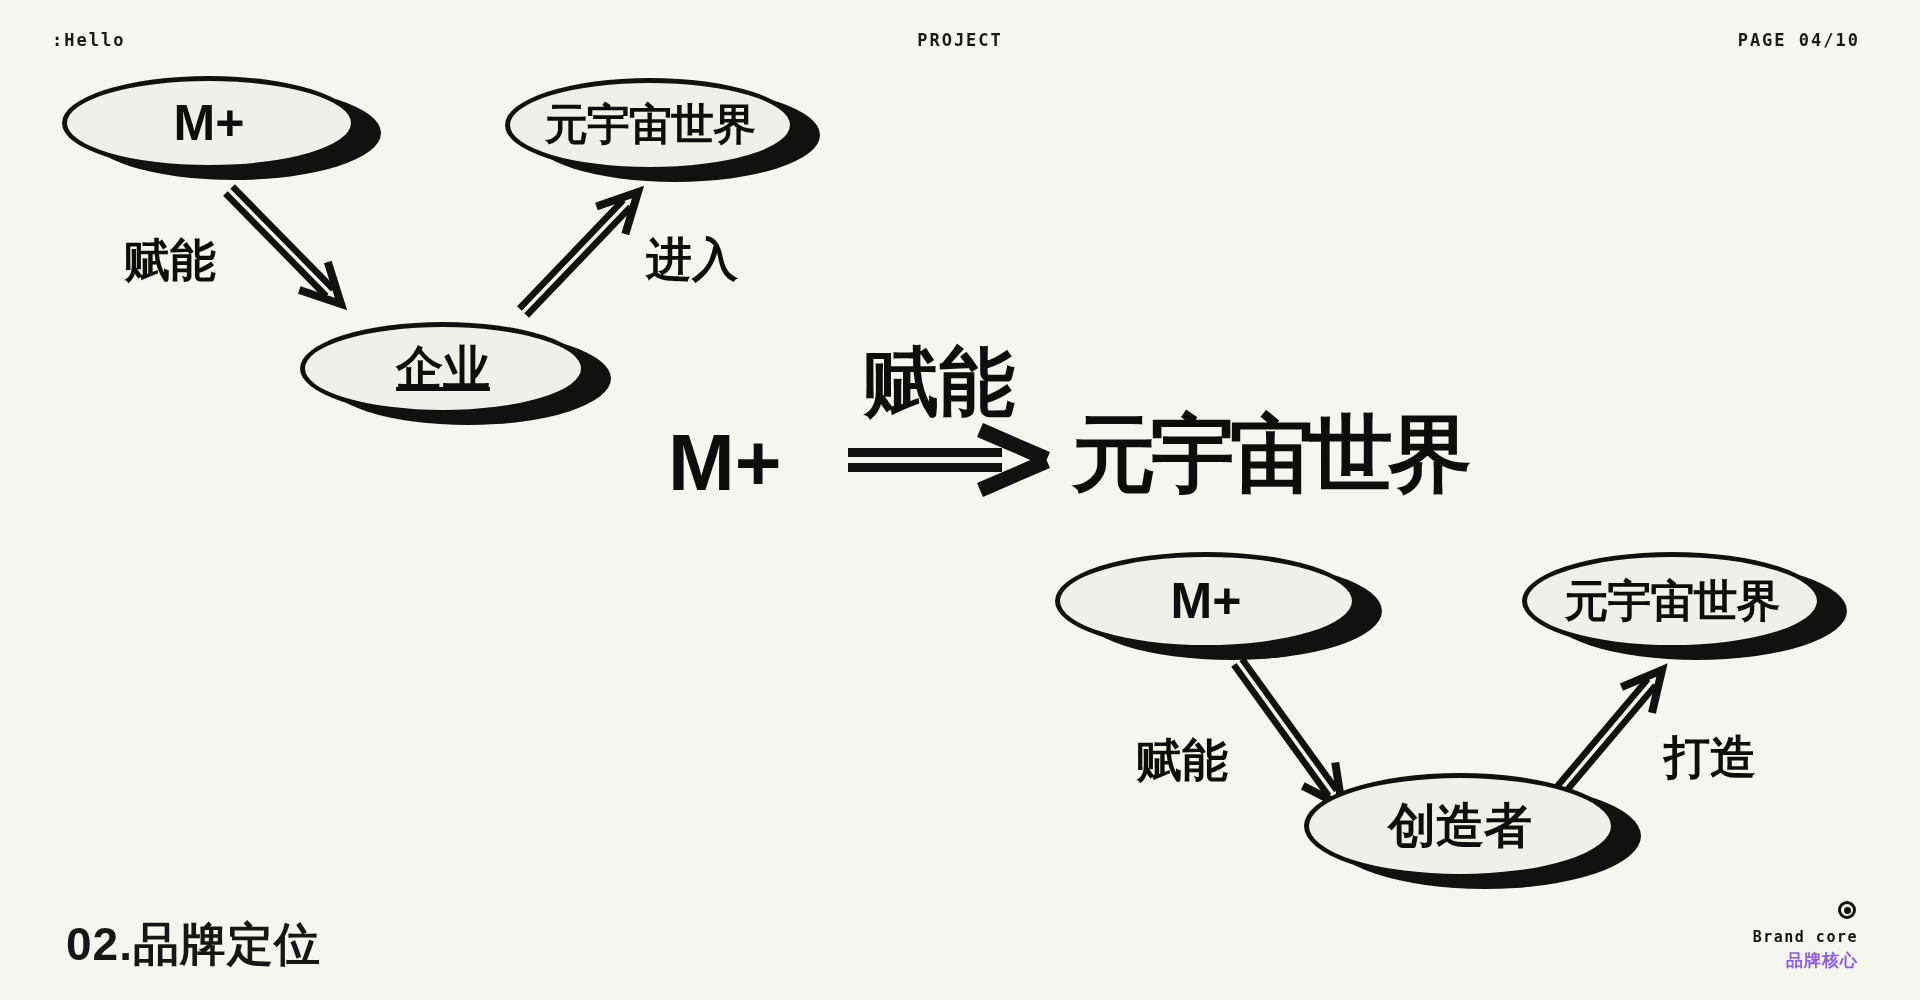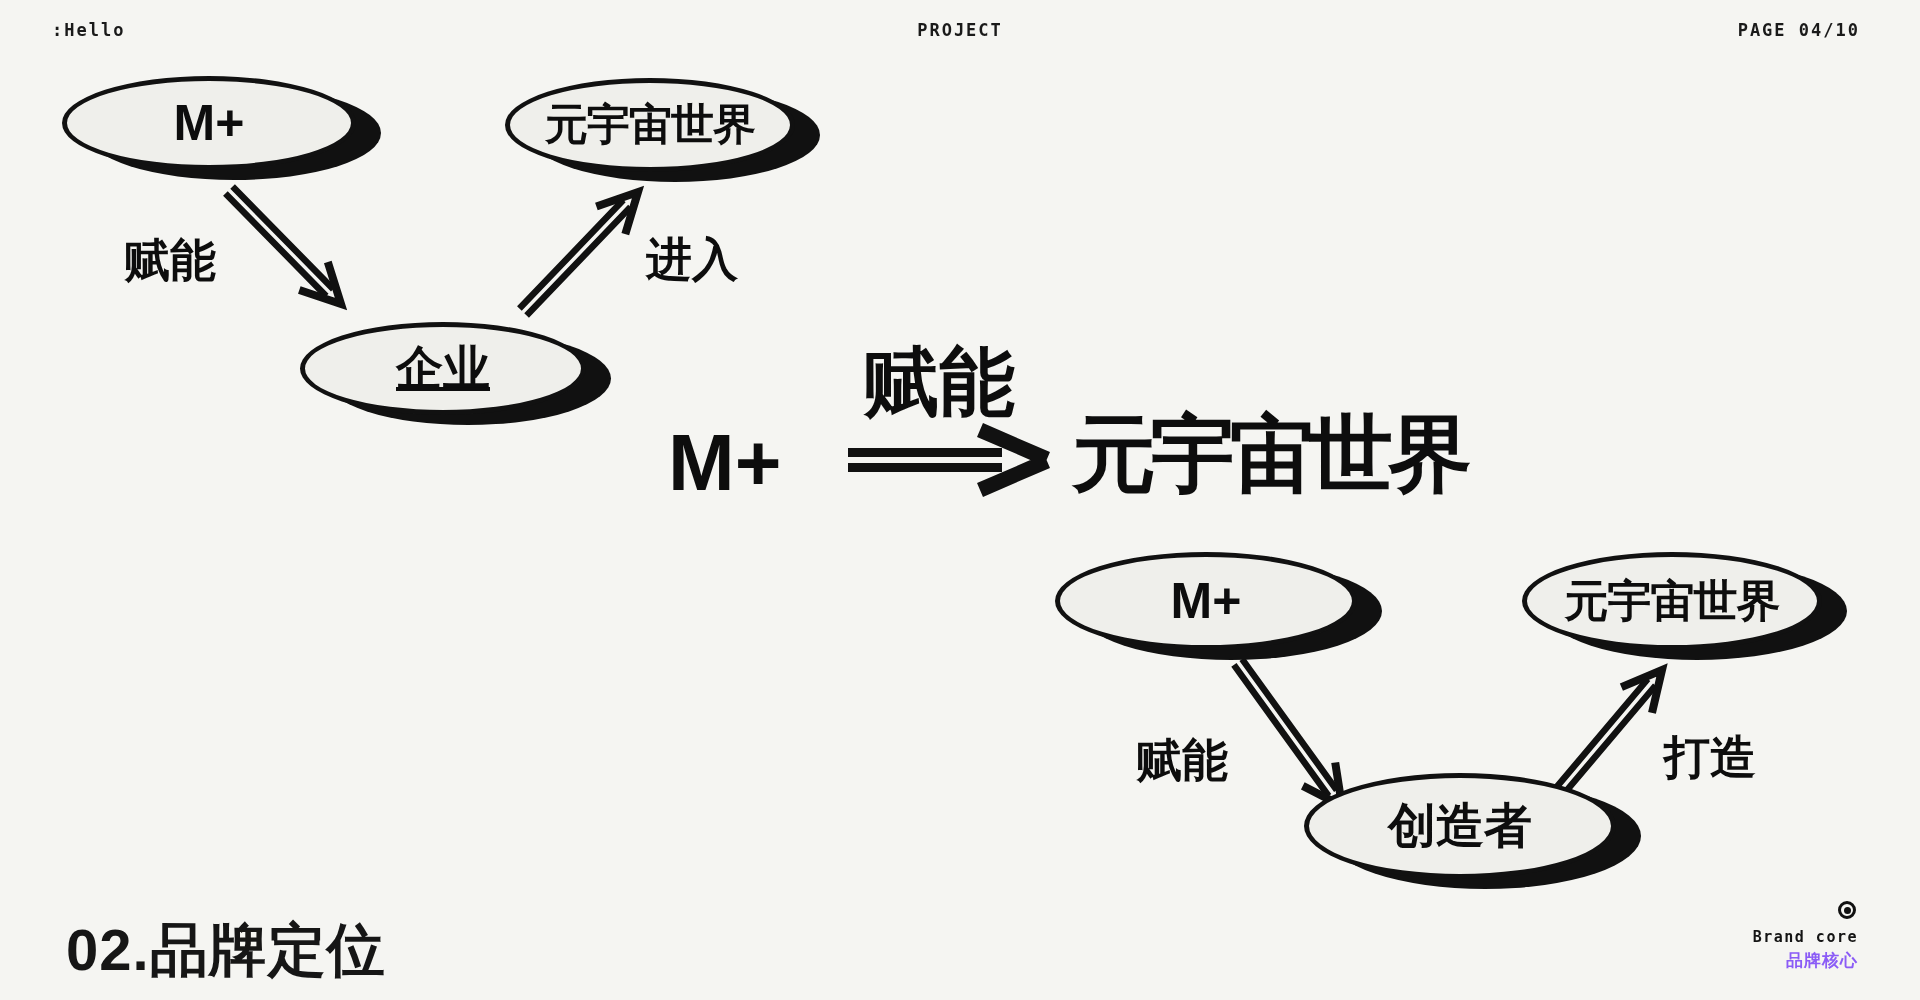--- a/index.html
+++ b/index.html
@@ -3,21 +3,21 @@
 <meta charset="utf-8">
 <style>
   html,body{margin:0;padding:0;}
   body{
     width:1920px;height:1000px;position:relative;overflow:hidden;
     background:#f5f5f2;color:#111;
     font-family:"Liberation Sans", sans-serif;
   }
   .mono{font-family:"DejaVu Sans Mono", monospace;font-weight:700;}
   
-  .hdr{position:absolute;top:20px;font-size:17px;letter-spacing:2px;color:#1a1a1a;}
+  .hdr{position:absolute;top:30px;font-size:17px;letter-spacing:2px;color:#1a1a1a;}
   #hdr-hello{left:52px;}
   #hdr-project{left:50%;transform:translateX(-50%);}
   #hdr-page{right:60px;}
   
   .node{
     position:absolute;box-sizing:border-box;
     border:5px solid #111;border-radius:50%;
     background:#efefeb;box-shadow:25px 10px 0 #111;
     display:flex;align-items:center;justify-content:center;
     font-weight:800;color:#0d0d0d;white-space:nowrap;
@@ -35,21 +35,21 @@
   #lbl-empower-right{left:1136px;top:737px;}
   #lbl-build        {left:1664px;top:734px;text-align:right;}
   
   .center-big{position:absolute;font-weight:800;line-height:1;color:#0d0d0d;white-space:nowrap;}
   #center-from {left:668px; top:423px;font-size:80px;}
   #center-label{left:863px; top:344px;font-size:76px;}
   #center-to   {left:1072px;top:412px;font-size:84px;letter-spacing:-5px;}
   
   #arrows{position:absolute;left:0;top:0;pointer-events:none;}
   
-  #section-title{position:absolute;left:66px;top:921px;font-weight:800;font-size:58px;line-height:1;letter-spacing:1px;color:#161616;}
+  #section-title{position:absolute;left:66px;top:921px;font-weight:800;font-size:46px;line-height:1;letter-spacing:1px;color:#161616;}
   #brand-block{position:absolute;right:62px;bottom:28px;text-align:right;}
   #target-icon{display:inline-block;width:12px;height:12px;border:3px solid #111;border-radius:50%;position:relative;margin-right:2px;}
   #target-icon::after{content:"";position:absolute;left:50%;top:50%;width:7px;height:7px;margin:-3.5px 0 0 -3.5px;border-radius:50%;background:#111;}
   #brand-core-en{font-size:15px;letter-spacing:1.5px;margin-top:5px;color:#141414;text-align:center;}
   #brand-core-cn{font-size:17px;font-weight:700;letter-spacing:1px;margin-top:3px;color:#8b5cf6;}
 </style>
 </head>
 <body>
 
 <div class="hdr mono" id="hdr-hello">:Hello</div>

